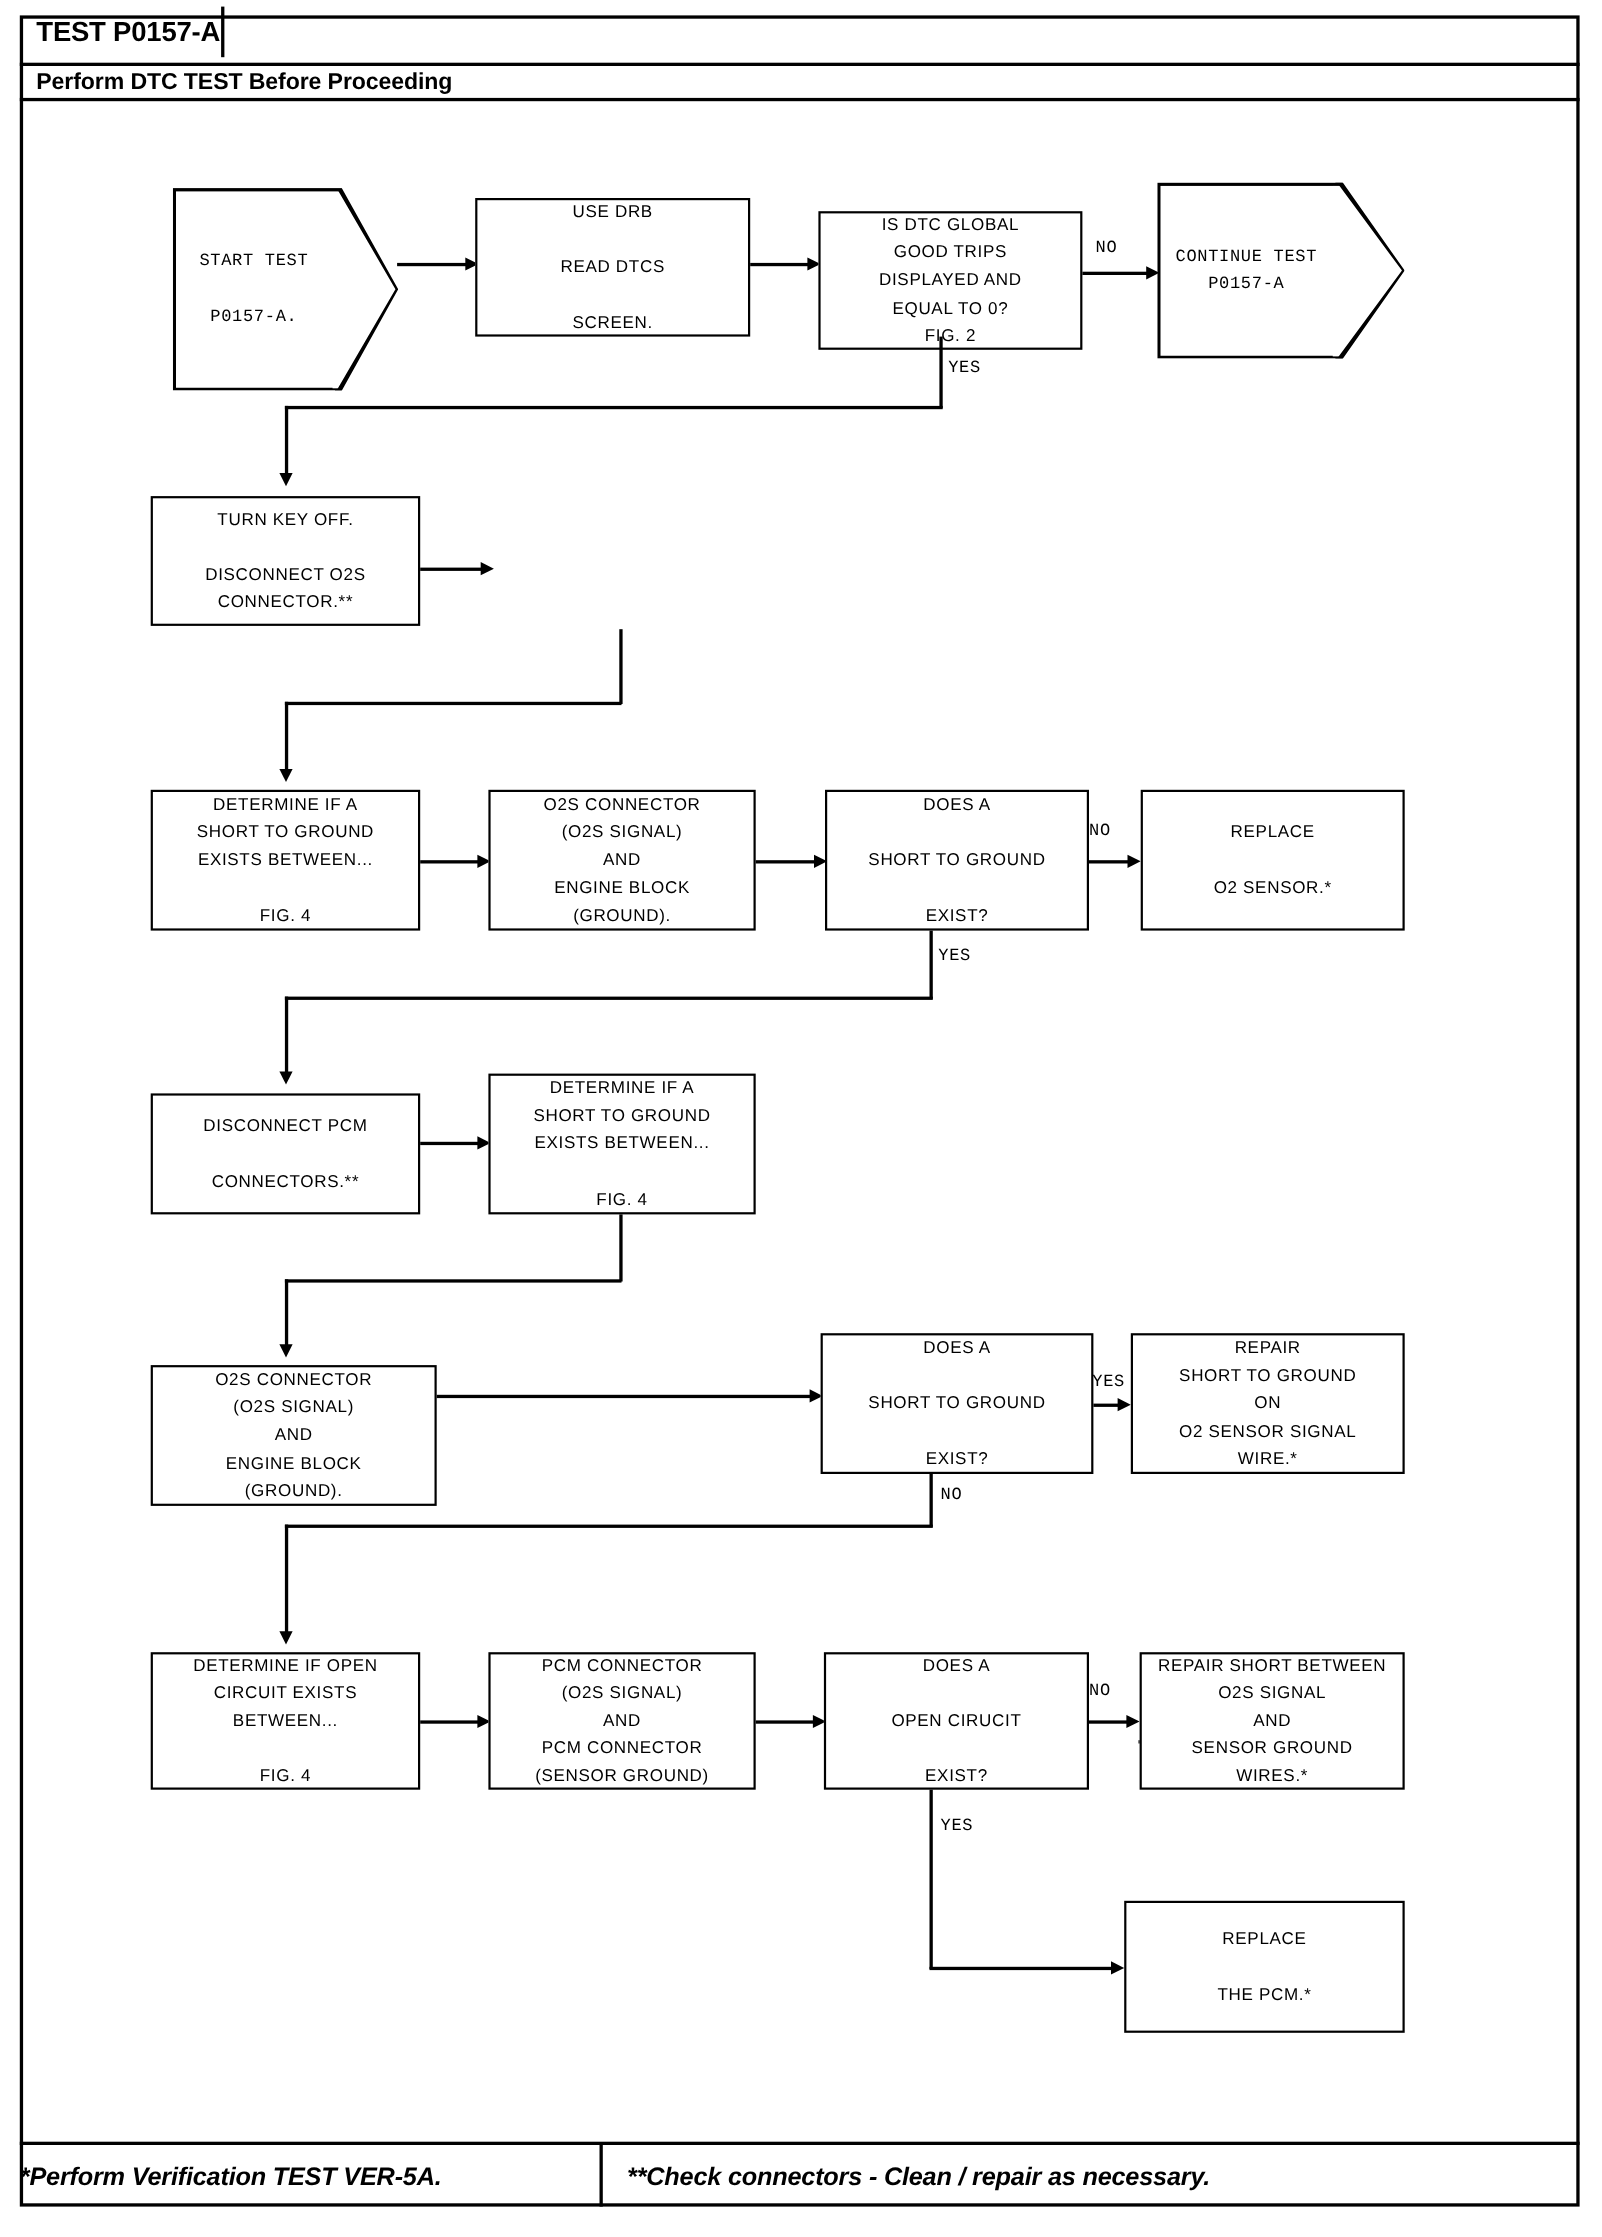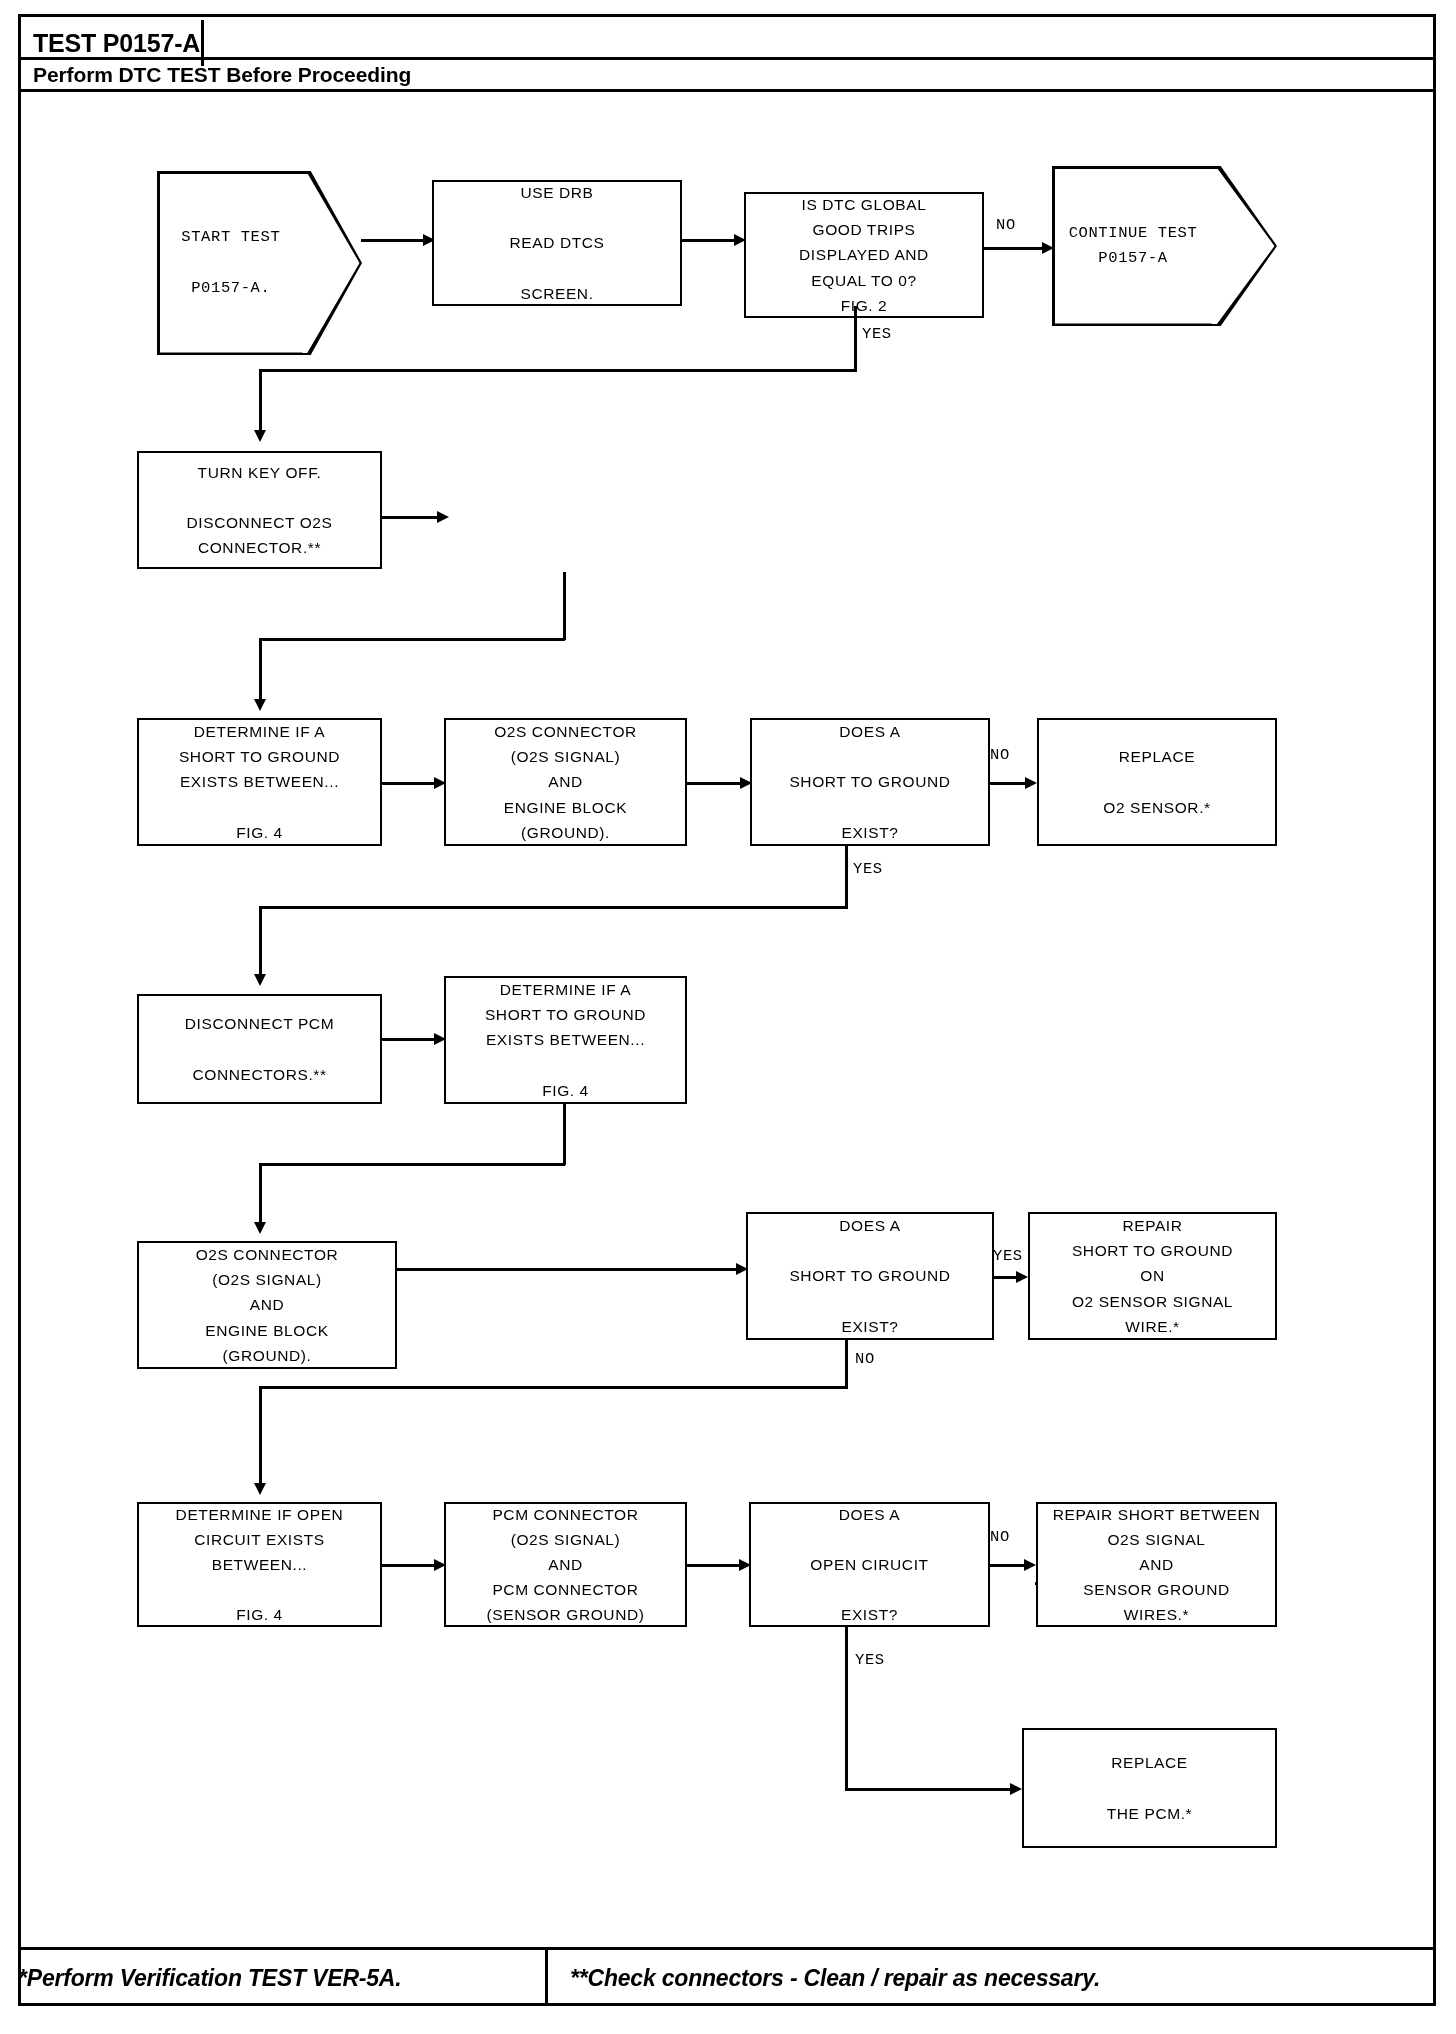--- a/index.html
+++ b/index.html
@@ -37,21 +37,21 @@
     left: 18px;
     top: 14px;
     width: 1418px;
     height: 46px;
     box-sizing: border-box;
     border-bottom: 3px solid #000;
   }
   .header-testno {
     position: absolute;
     left: 18px;
-    top: 20px;
+    top: 6px;
     width: 186px;
     height: 46px;
     box-sizing: border-box;
     border-right: 3px solid #000;
     display: flex;
     align-items: center;
     padding-left: 15px;
   }
   .header-testno span {
     font-size: 25px;

